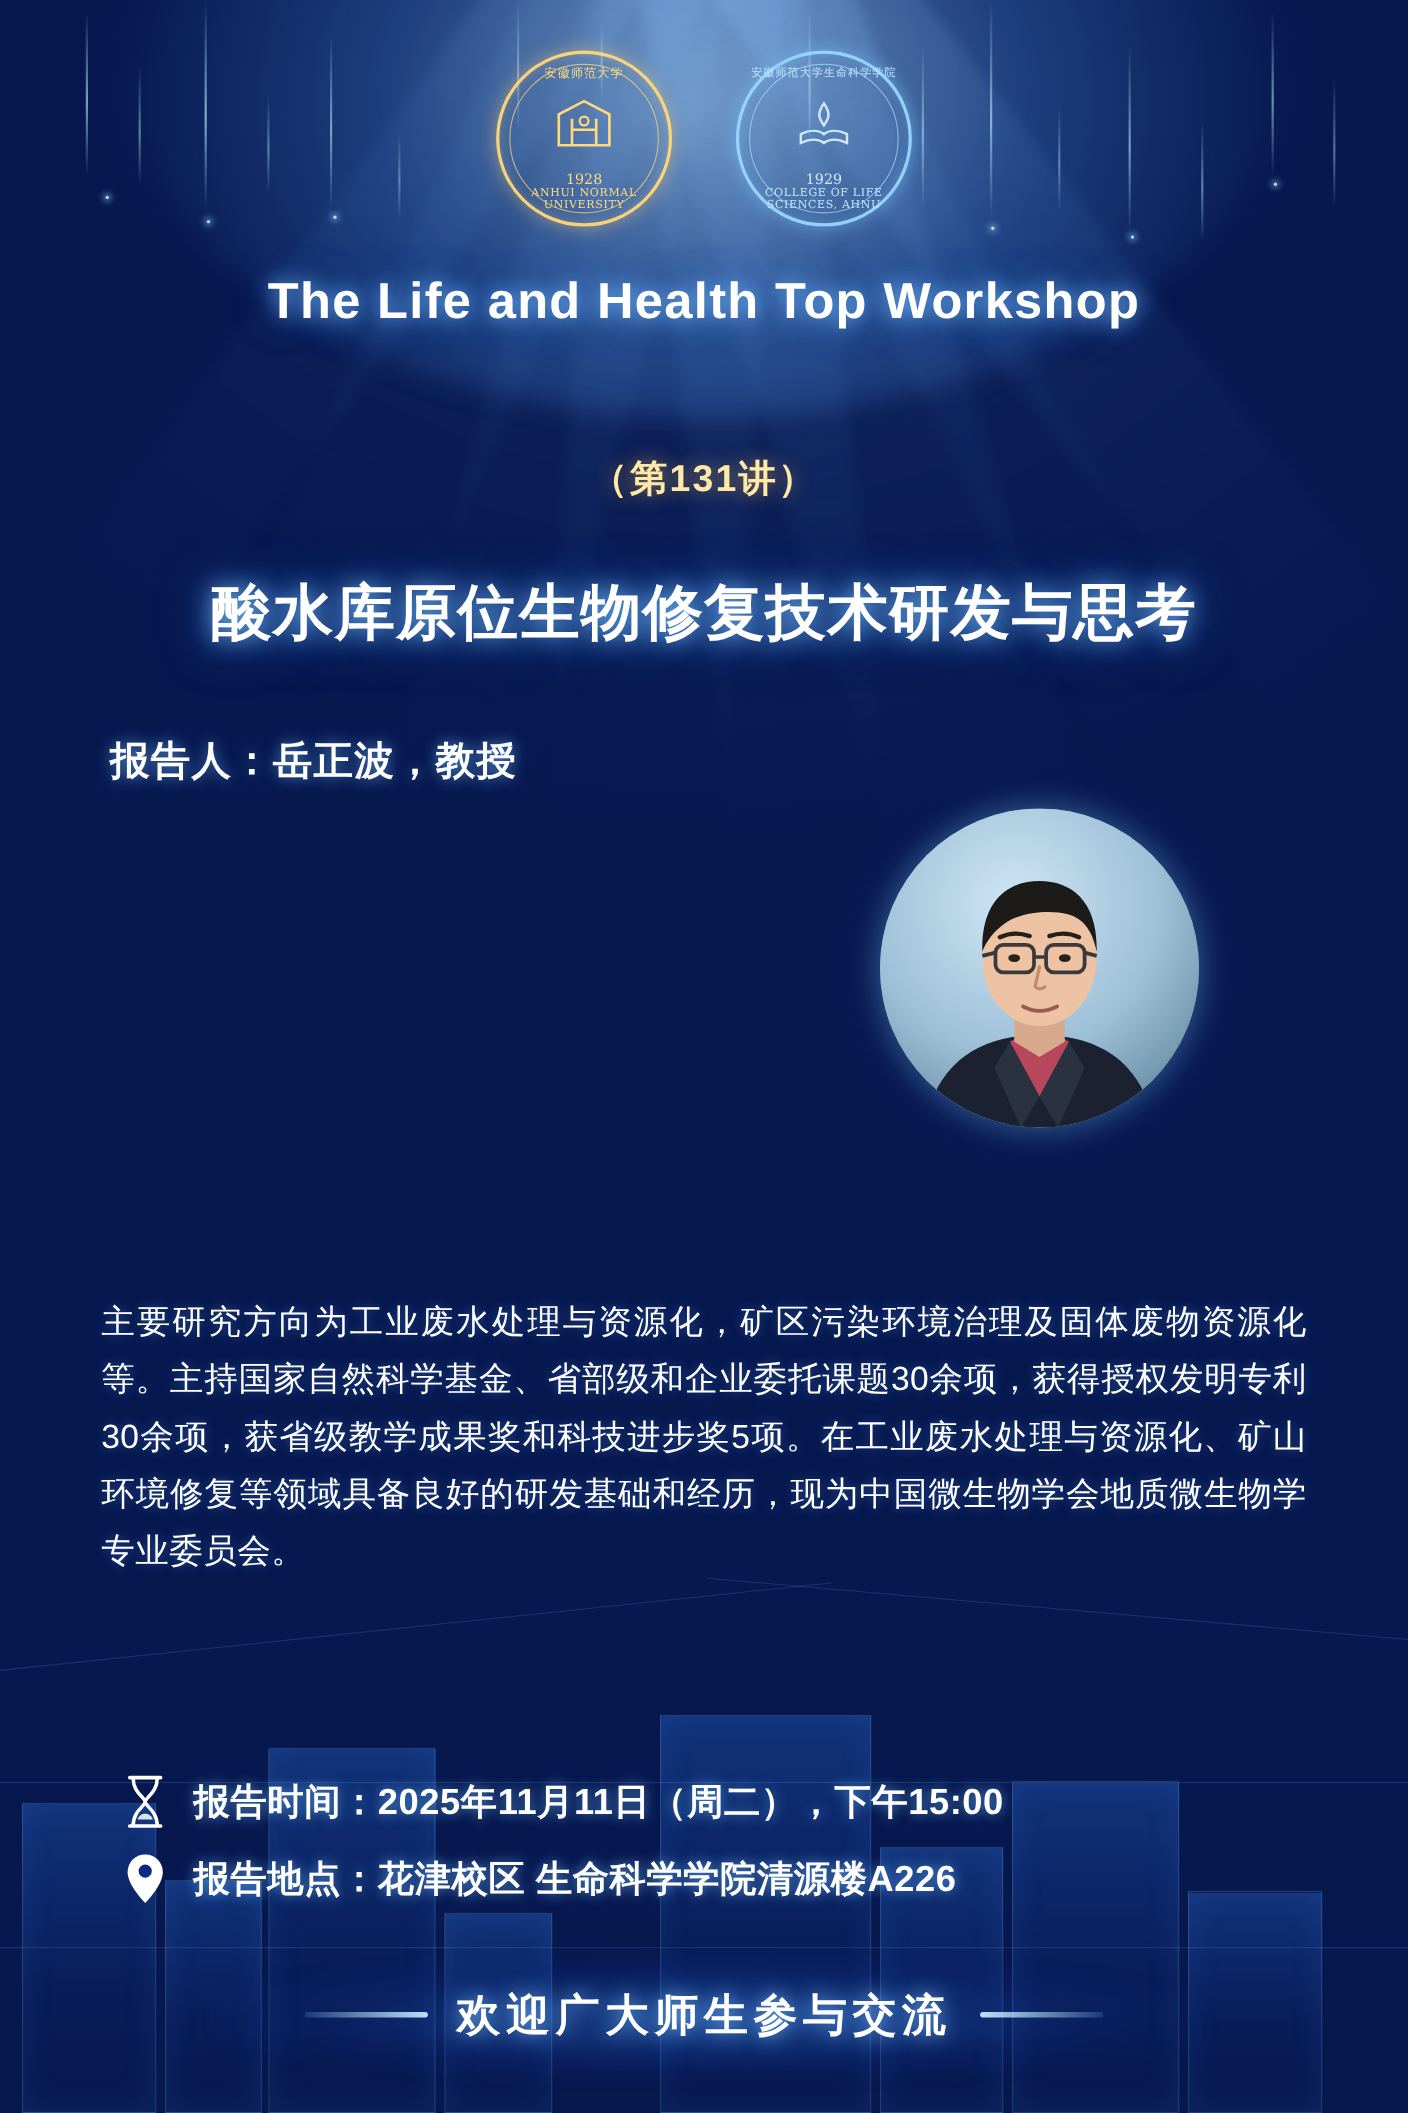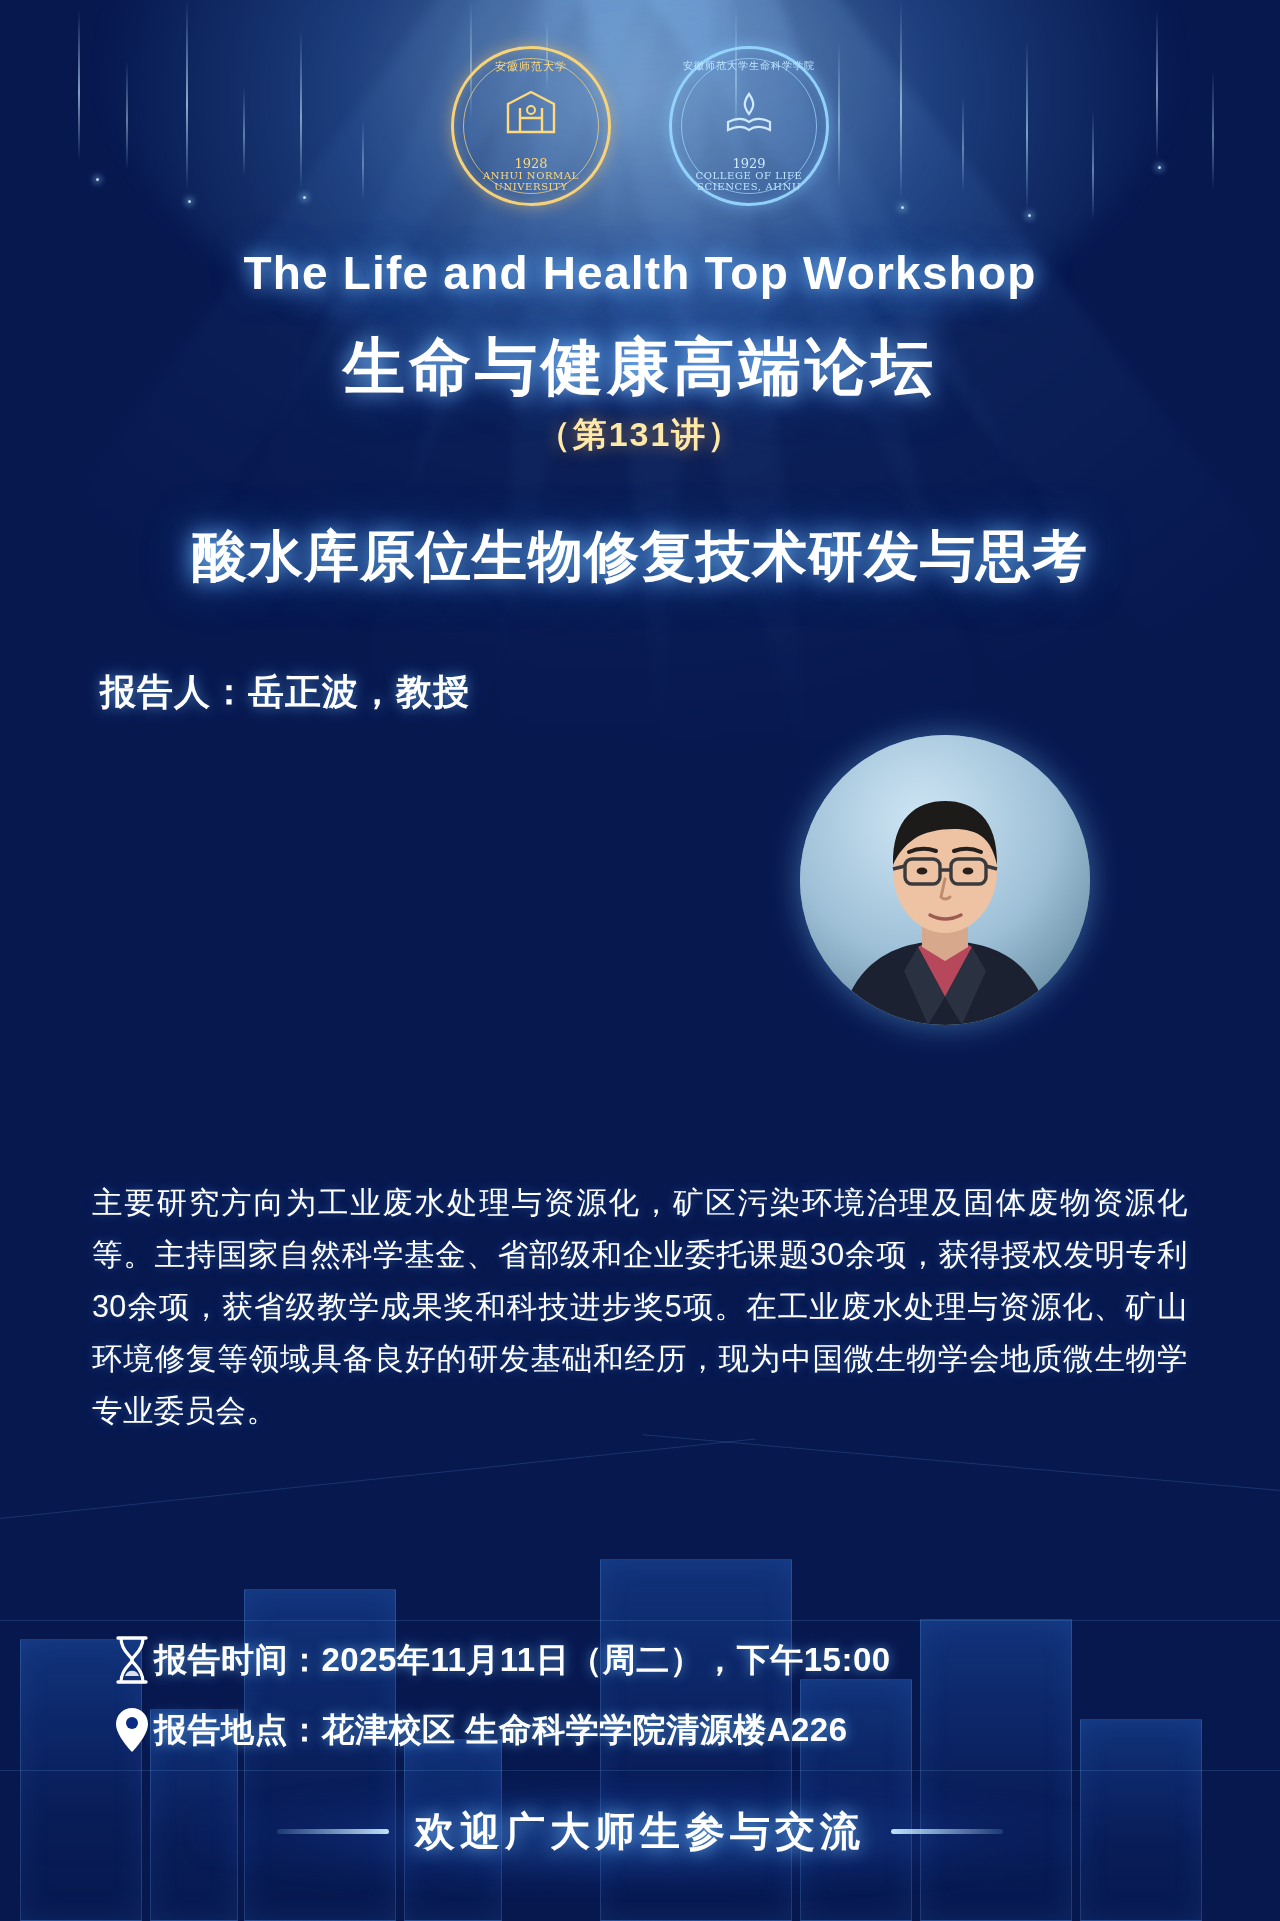--- a/index.html
+++ b/index.html
@@ -256,21 +256,21 @@
     text-shadow: 0 0 10px rgba(80,150,240,0.45);
   }
 
   
   .info {
     position: absolute;
     left: 110px;
     z-index: 6;
     display: flex;
     align-items: center;
-    margin-top: 22px;
+    gap: 22px;
   }
   .info.time { top: 1612px; }
   .info.place { top: 1682px; }
   .info .text {
     font-size: 33px;
     font-weight: bold;
     color: #ffffff;
     letter-spacing: 0.5px;
     text-shadow: 0 0 12px rgba(110,190,255,0.7);
   }
@@ -392,21 +392,20 @@
       <svg class="emblem" viewBox="0 0 62 48">
         <path d="M31 6 C24 16 27 20 31 26 C35 20 38 16 31 6 Z" fill="none" stroke="#cfeaff" stroke-width="2.2"></path>
         <path d="M10 34 C18 30 26 30 31 34 C36 30 44 30 52 34 L52 42 C44 38 36 38 31 42 C26 38 18 38 10 42 Z" fill="none" stroke="#cfeaff" stroke-width="2.2"></path>
       </svg>
       <div class="year">1929</div>
       <div class="botname">COLLEGE OF LIFE SCIENCES, AHNU</div>
     </div>
   </div>
 
   <div class="title-en">The  Life and Health Top Workshop</div>
-  <div class="title-cn">生命与健康高端论坛</div>
   <div class="title-no">（第131讲）</div>
 
   <div class="topic">酸水库原位生物修复技术研发与思考</div>
 
   <div class="speaker-line">报告人：岳正波，教授</div>
 
   <div class="portrait">
     <svg viewBox="0 0 290 290" width="290" height="290">
       <defs>
         <radialGradient id="bg" cx="42%" cy="30%" r="78%">

